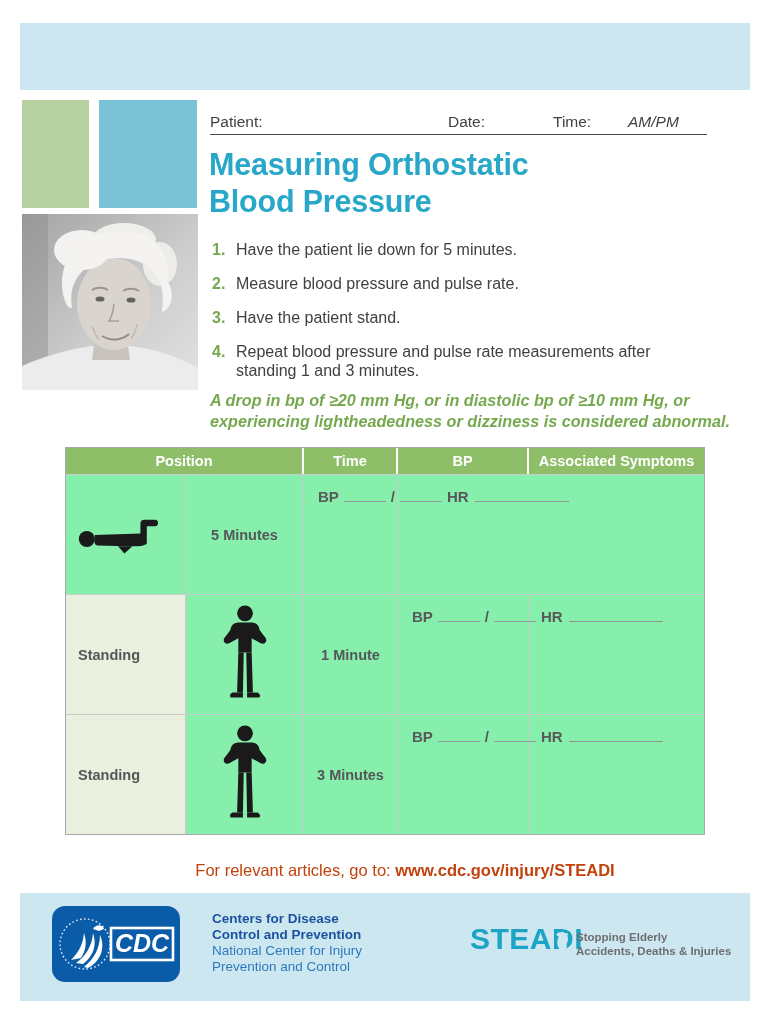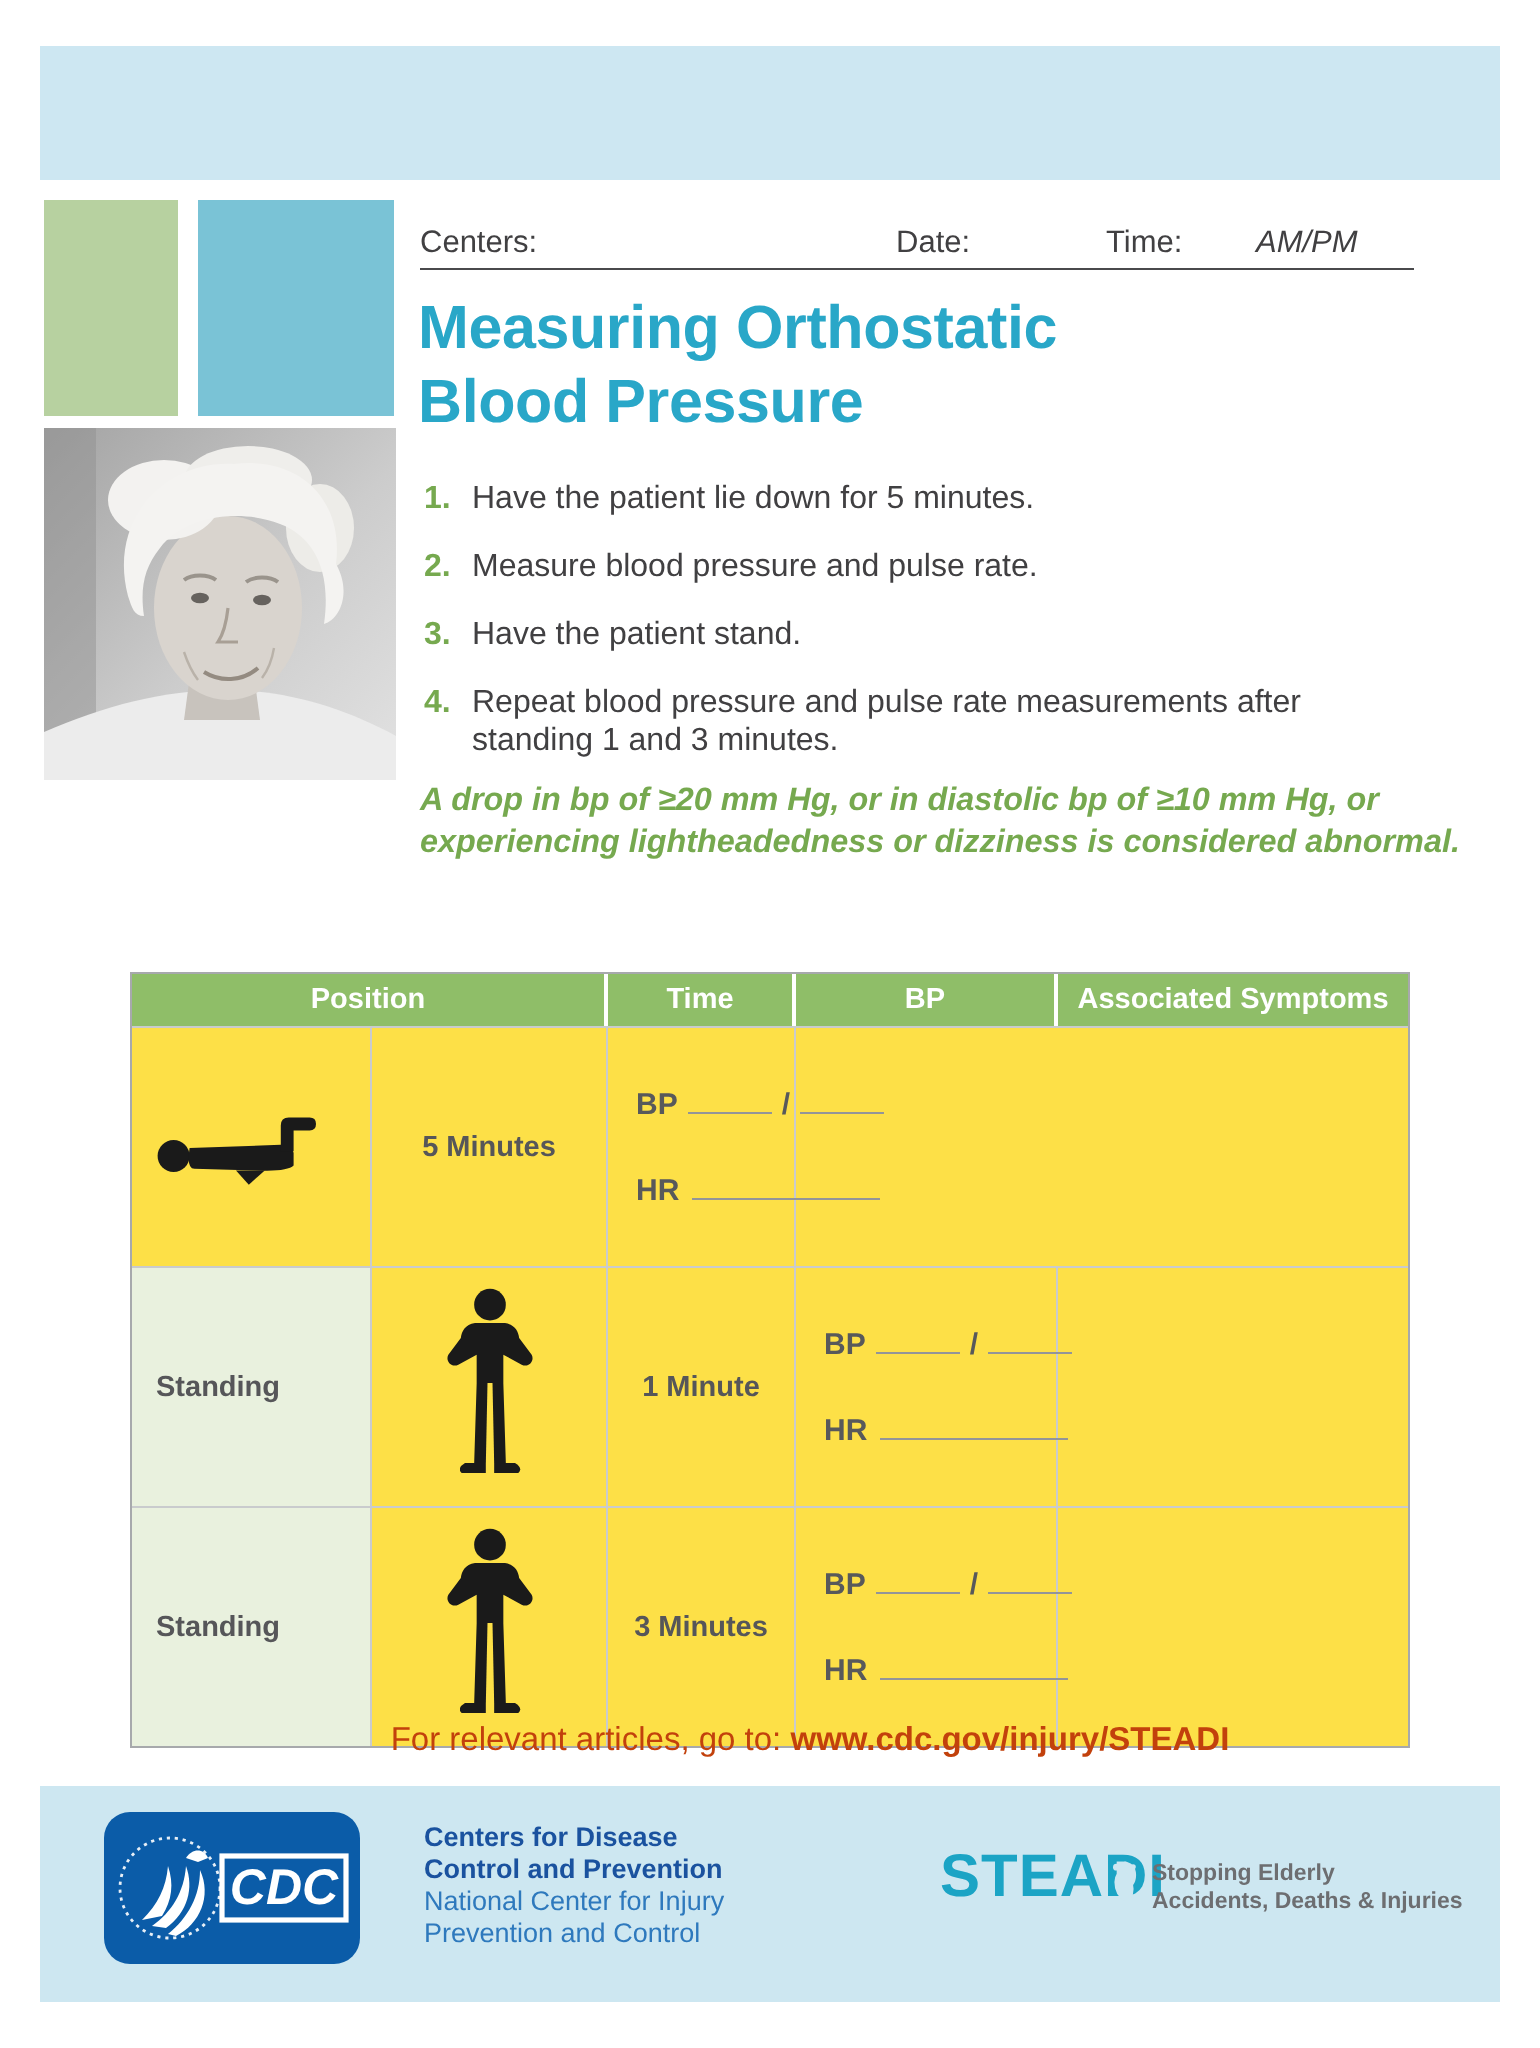--- a/index.html
+++ b/index.html
@@ -24,35 +24,35 @@
   .photo{position:absolute;left:22px;top:214px;width:176px;height:176px;}
 
   .steps{position:absolute;left:212px;top:240px;width:490px;}
   .step{display:flex;margin-bottom:15px;font-size:16px;line-height:19px;}
   .step-num{width:24px;flex:0 0 24px;font-weight:bold;color:#76a94f;}
   .step-text{color:#414042;max-width:448px;}
 
   .note{position:absolute;left:210px;top:390px;width:524px;font-size:16.2px;line-height:21px;
         font-weight:bold;font-style:italic;color:#76a94f;}
 
-  .tbl{position:absolute;left:65px;top:447px;width:638px;border:1px solid #a7a9ac;background:#fde047;margin-top:39px;}
+  .tbl{position:absolute;left:65px;top:447px;width:638px;border:1px solid #a7a9ac;background:#86efac;}
   .tbl-head{display:grid;grid-template-columns:238px 94px 131px 175px;height:26px;background:#8fbe68;}
   .th{display:flex;align-items:center;justify-content:center;color:#ffffff;font-weight:bold;
       font-size:14.5px;border-right:2px solid #ffffff;box-sizing:border-box;}
   .th:last-child{border-right:none;}
   .tbl-row{display:grid;grid-template-columns:120px 118px 94px 131px 175px;height:119px;
            border-top:1px solid #c9cbcd;}
   .cell{box-sizing:border-box;border-right:1px solid #c9cbcd;}
   .cell:last-child{border-right:none;}
   .cell-pos{background:#e9f1de;display:flex;align-items:center;padding-left:12px;
             font-weight:bold;font-size:14.5px;color:#565659;}
   .cell-icon{display:flex;align-items:center;justify-content:center;}
   .cell-time{display:flex;align-items:center;justify-content:center;font-weight:bold;
              font-size:14.5px;color:#565659;}
-  .cell-bp{display:flex;flex-direction:column;justify-content:center;padding-left:14px;
+  .cell-bp{display:flex;flex-direction:row;padding-left:14px;
            font-weight:bold;font-size:15px;color:#58595b;}
   .bp-row{margin:13px 0;white-space:nowrap;}
   .fline{display:inline-block;border-bottom:1.6px solid #939598;height:11px;vertical-align:baseline;
          margin:0 5px;}
   .fline-sys,.fline-dia{width:42px;}
   .fline-hr{width:94px;margin-left:6px;}
 
   .link-line{position:absolute;left:60px;top:861px;width:690px;text-align:center;
              font-size:16.5px;color:#c2410c;}
   .link-line b{font-weight:bold;}
@@ -71,21 +71,21 @@
 </head>
 <body>
 
 <div class="page">
 
   <div class="top-band"></div>
   <div class="green-block"></div>
   <div class="blue-block"></div>
 
   <div class="patient-line">
-    <span class="pl-patient">Centers:</span>
+    <span class="pl-patient">Patient:</span>
     <span class="pl-date">Date:</span>
     <span class="pl-time">Time:</span>
     <span class="pl-ampm">AM/PM</span>
   </div>
 
   <div class="title">
     <div>Measuring Orthostatic</div>
     <div>Blood Pressure</div>
   </div>
 

